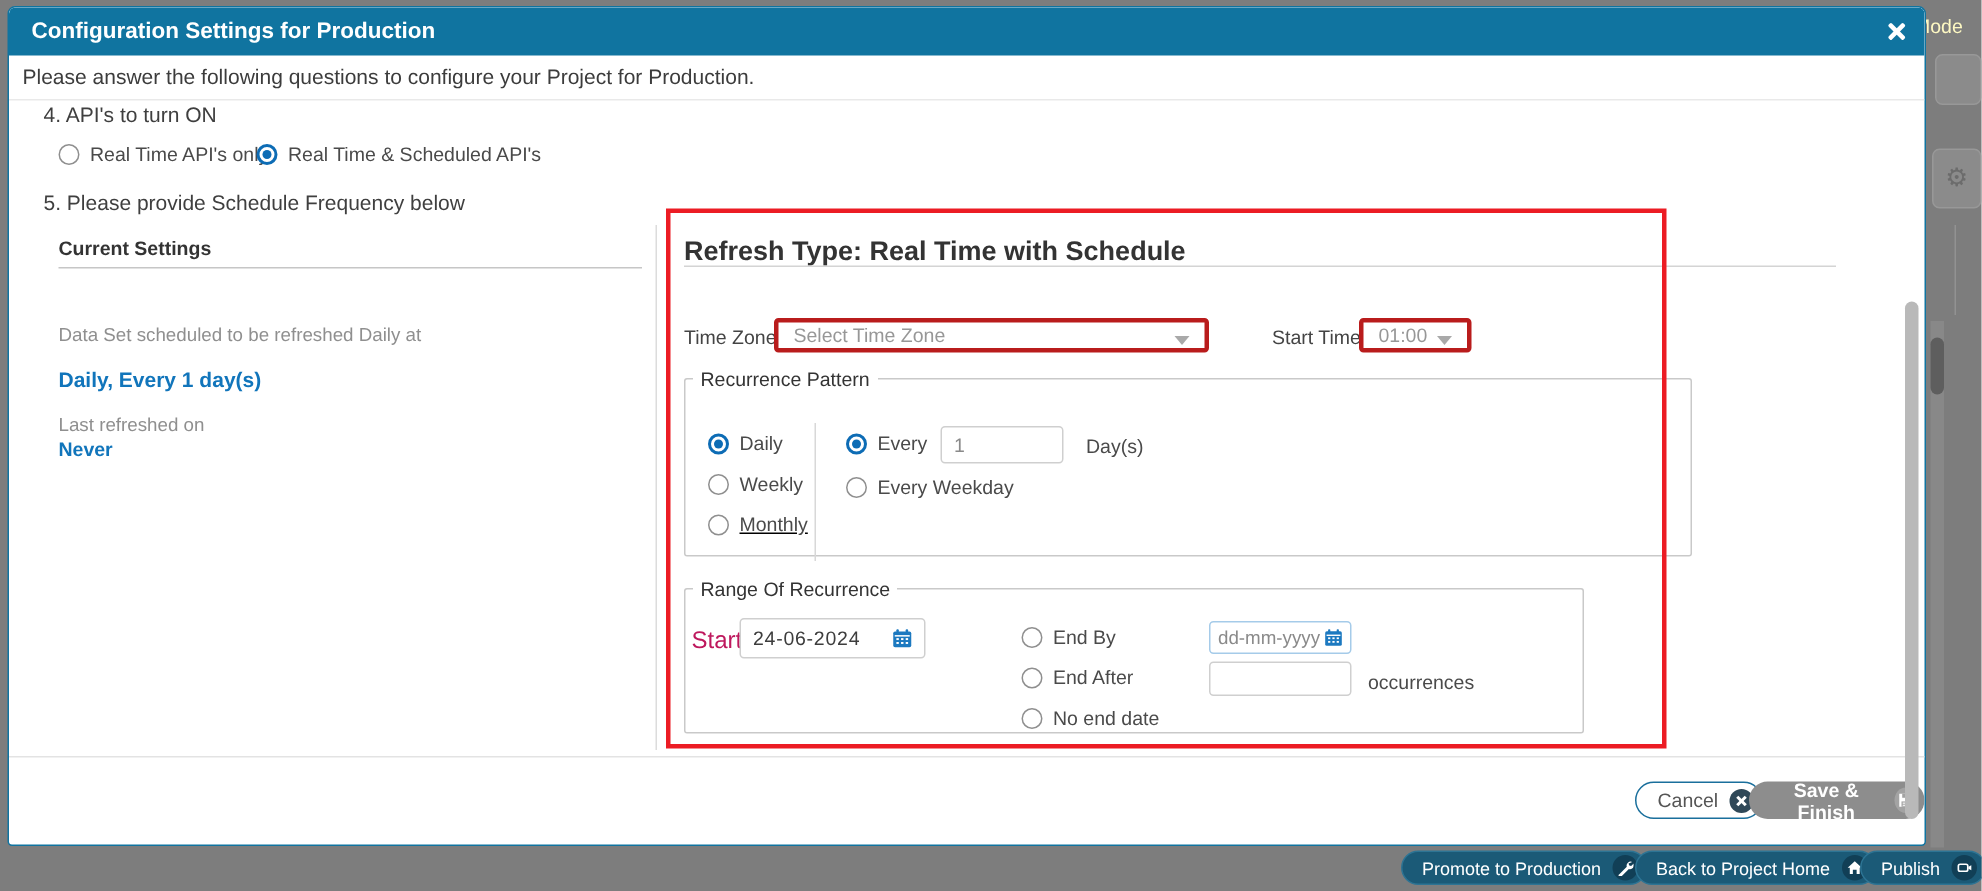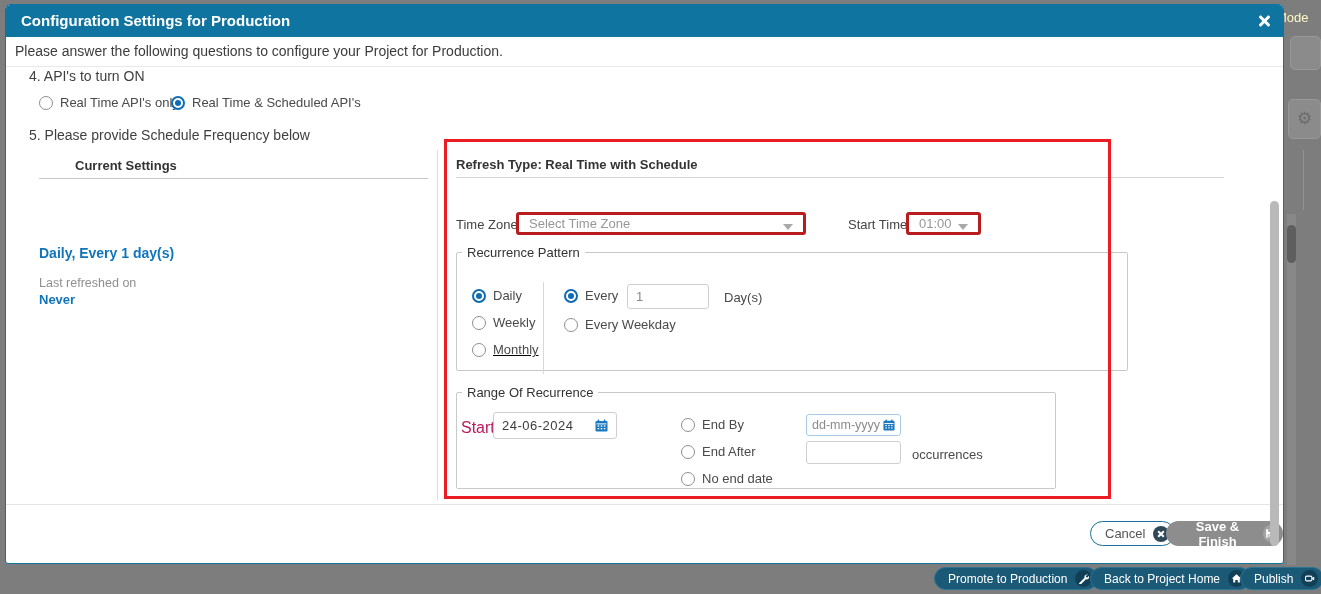--- a/index.html
+++ b/index.html
@@ -40,27 +40,27 @@
   .m-sub span { position:absolute; left:9px; top:0; line-height:29px; font-size:14px; color:#3c3c3c; }
 
   .q-label { position:absolute; font-size:14px; color:#3f3f3f; }
   .radio-row { position:absolute; display:flex; align-items:center; gap:7px; }
   .radio { width:14px; height:14px; border:1px solid #8f8f8f; border-radius:50%; background:#fff; flex:0 0 auto; position:relative; }
   .radio.sel { border:2px solid #0d6cb5; }
   .radio.sel::after { content:""; position:absolute; left:2px; top:2px; right:2px; bottom:2px;
     background:#0d6cb5; border-radius:50%; }
   .radio-lbl { font-size:13px; color:#4a4a4a; white-space:nowrap; }
 
-  .cs-head { position:absolute; left:33px; top:153px; font-size:13px; font-weight:bold; color:#333;margin-left:36px; }
+  .cs-head { position:absolute; left:33px; top:153px; font-size:13px; font-weight:bold; color:#333; }
   .cs-underline { position:absolute; left:33px; top:173px; width:389px; height:1px; background:#c6c6c6; }
   .cs-gray { position:absolute; font-size:12.5px; color:#8f8f8f; }
   .cs-link { position:absolute; font-size:14px; font-weight:bold; color:#1175bb; cursor:pointer; }
   .col-divider { position:absolute; left:431px; top:145px; width:1px; height:350px; background:#dcdcdc; }
 
-  .rt-head { position:absolute; left:450px; top:152px; font-size:13px; font-weight:bold; color:#333; }
+  .rt-head { position:absolute; left:450px; top:152px; font-size:18px; font-weight:bold; color:#333; }
   .rt-underline { position:absolute; left:450px; top:172px; width:768px; height:1px; background:#d4d4d4; }
 
   .inline-lbl { font-size:13px; color:#444; white-space:nowrap; }
   .selbox { position:absolute; height:23px; border:3px solid #b91c1c; border-radius:3px; background:#fff;
     display:flex; align-items:center; padding:0 10px; font-size:13px; color:#979797; cursor:pointer; }
   .caret { position:absolute; right:10px; top:9px; width:0; height:0;
     border-left:5px solid transparent; border-right:5px solid transparent; border-top:6px solid #a9a9a9; }
 
   fieldset { position:absolute; border:1px solid #c9c9c9; border-radius:2px; }
   legend { font-size:13px; color:#333; padding:0 5px; margin-left:5px; }
@@ -154,20 +154,21 @@
     </div>
     <div class="radio-row" style="left:165px; top:90px;">
       <span class="radio sel"></span>
       <span class="radio-lbl">Real Time &amp; Scheduled API's</span>
     </div>
 
     <div class="q-label" style="left:23px; top:122px;">5. Please provide Schedule Frequency below</div>
 
     <div class="cs-head">Current Settings</div>
     <div class="cs-underline"></div>
+    <div class="cs-gray" style="left:33px; top:211px;">Data Set scheduled to be refreshed Daily at</div>
     <div class="cs-link" style="left:33px; top:240px;">Daily, Every 1 day(s)</div>
     <div class="cs-gray" style="left:33px; top:271px;">Last refreshed on</div>
     <div class="cs-link" style="left:33px; top:287px; font-size:13px;">Never</div>
 
     <div class="col-divider"></div>
 
     <div class="rt-head">Refresh Type: Real Time with Schedule</div>
     <div class="rt-underline"></div>
 
     <span class="inline-lbl" style="position:absolute; left:450px; top:212px;">Time Zone</span>

